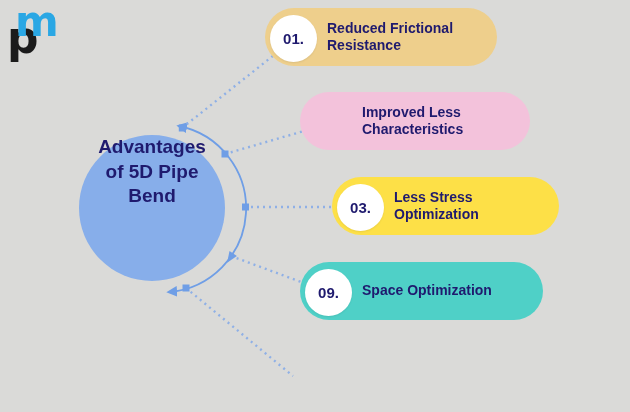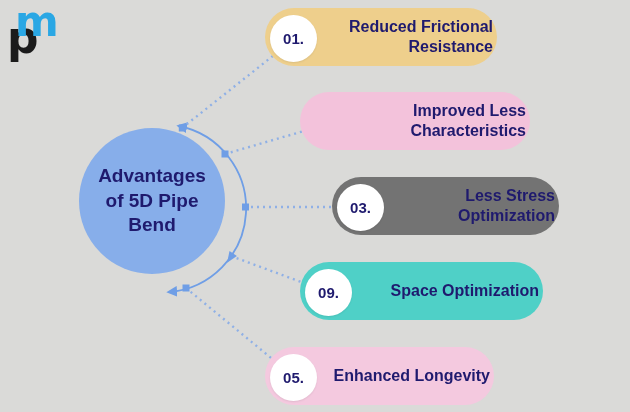--- a/index.html
+++ b/index.html
@@ -18,41 +18,41 @@
   .logo .lp{left:7px;top:16px;font-size:44px;color:var(--logo-p);z-index:1;}
   .logo .lm{left:15px;top:1px;font-size:42px;color:var(--logo-m);z-index:2;}
   
   .connectors{position:absolute;left:0;top:0;width:630px;height:412px;z-index:1;}
   .arc{fill:none;stroke:var(--line);stroke-width:1.8;}
   .node{fill:var(--line);}
   .dotline{stroke:var(--dots);stroke-width:2.4;stroke-dasharray:2 4;fill:none;}
   .arrowfill{fill:var(--line);}
   
   .center-circle{
-    position:absolute;left:79px;top:128px;width:146px;height:146px;border-radius:50%;
-    background:var(--circle-bg);display:flex;align-items:center;justify-content:center;
+    position:absolute;left:79px;top:135px;width:146px;height:146px;border-radius:50%;
+    background:var(--circle-bg);display:flex;justify-content:center;
     text-align:center;z-index:2;
   }
   .center-circle span{
     display:block;padding:0 13px;color:var(--navy);font-size:19px;font-weight:bold;line-height:1.3;
   }
   
   .pill{
     position:absolute;height:58px;border-radius:29px;z-index:3;
     display:flex;align-items:center;
   }
   .num-circle{
     position:absolute;left:5px;top:7px;width:47px;height:47px;border-radius:50%;
     background:#ffffff;display:flex;align-items:center;justify-content:center;
     box-shadow:0 1px 2px rgba(0,0,0,0.08);
   }
   .num-circle b{color:var(--navy);font-size:15px;font-weight:bold;}
   .pill-label{
-    flex:1;margin-left:58px;padding:0 4px;text-align:right;
-    color:var(--navy);font-size:16px;font-weight:bold;line-height:1.25;
+    flex:1;margin-left:58px;padding:0 4px;text-align:left;
+    color:var(--navy);font-size:14px;font-weight:bold;line-height:1.25;
   }
   .p1{left:265px;top:8px;width:232px;}
   .p2{left:300px;top:92px;width:230px;}
   .p3{left:332px;top:177px;width:227px;}
   .p4{left:300px;top:262px;width:243px;}
   .p5{left:265px;top:347px;width:229px;}
 </style>
 </head>
 <body>
 
@@ -90,34 +90,28 @@
     <span class="num-circle">
       <b>01.</b>
     </span>
     <span class="pill-label">Reduced Frictional Resistance</span>
   </div>
 
   <div class="pill p2" style="background: rgb(243, 194, 219);">
     <span class="pill-label">Improved Less Characteristics</span>
   </div>
 
-  <div class="pill p3" style="background: #737373;">
+  <div class="pill p3" style="background: #fde047;">
     <span class="num-circle">
       <b>03.</b>
     </span>
     <span class="pill-label">Less Stress Optimization</span>
   </div>
 
   <div class="pill p4" style="background: rgb(79, 208, 199);">
     <span class="num-circle">
       <b>09.</b>
     </span>
     <span class="pill-label">Space Optimization</span>
   </div>
 
-  <div class="pill p5" style="background: rgb(244, 201, 223);">
-    <span class="num-circle">
-      <b>05.</b>
-    </span>
-    <span class="pill-label">Enhanced Longevity</span>
-  </div>
 
 </div>
 
 </body></html>

